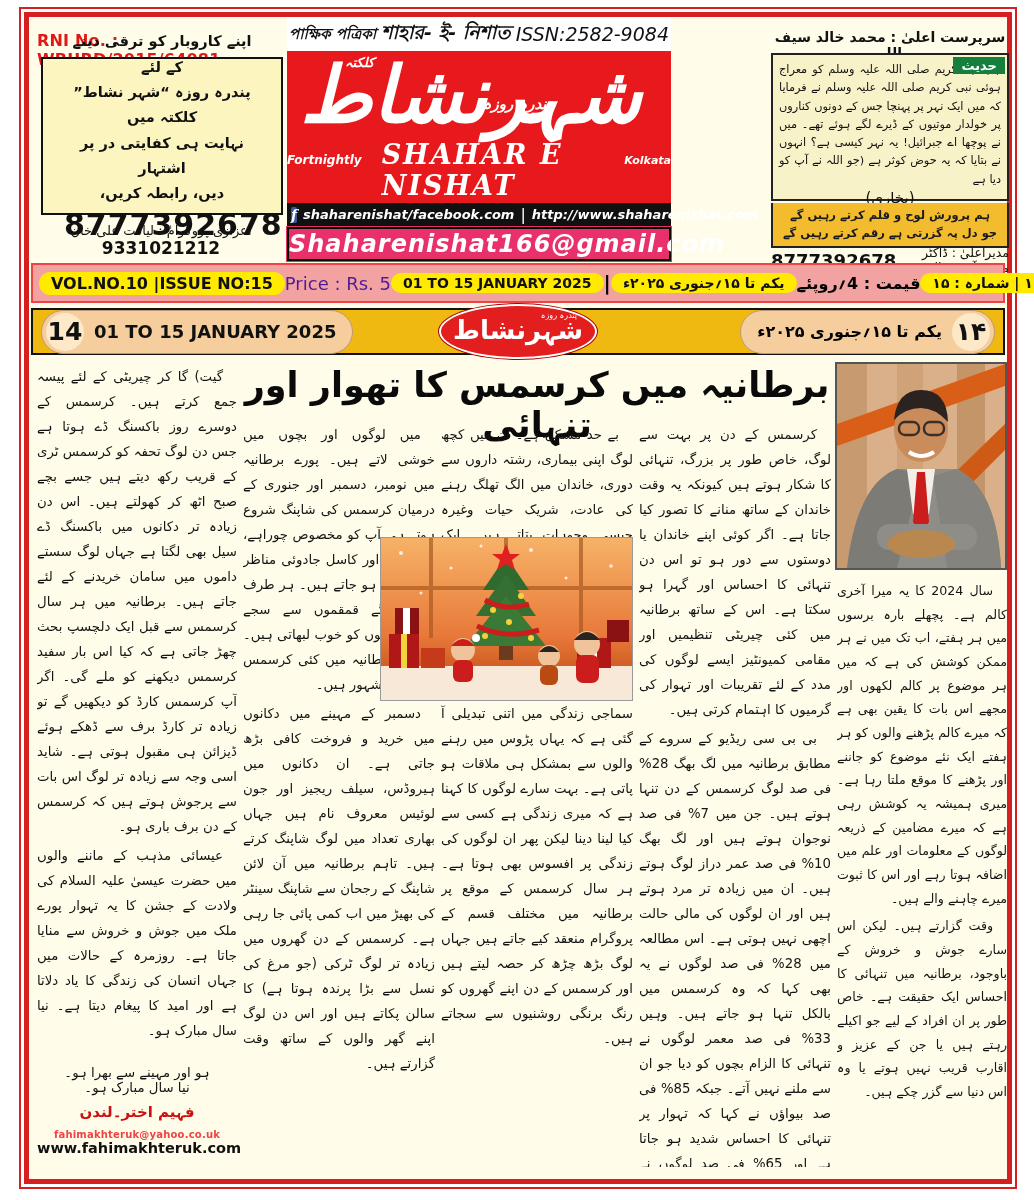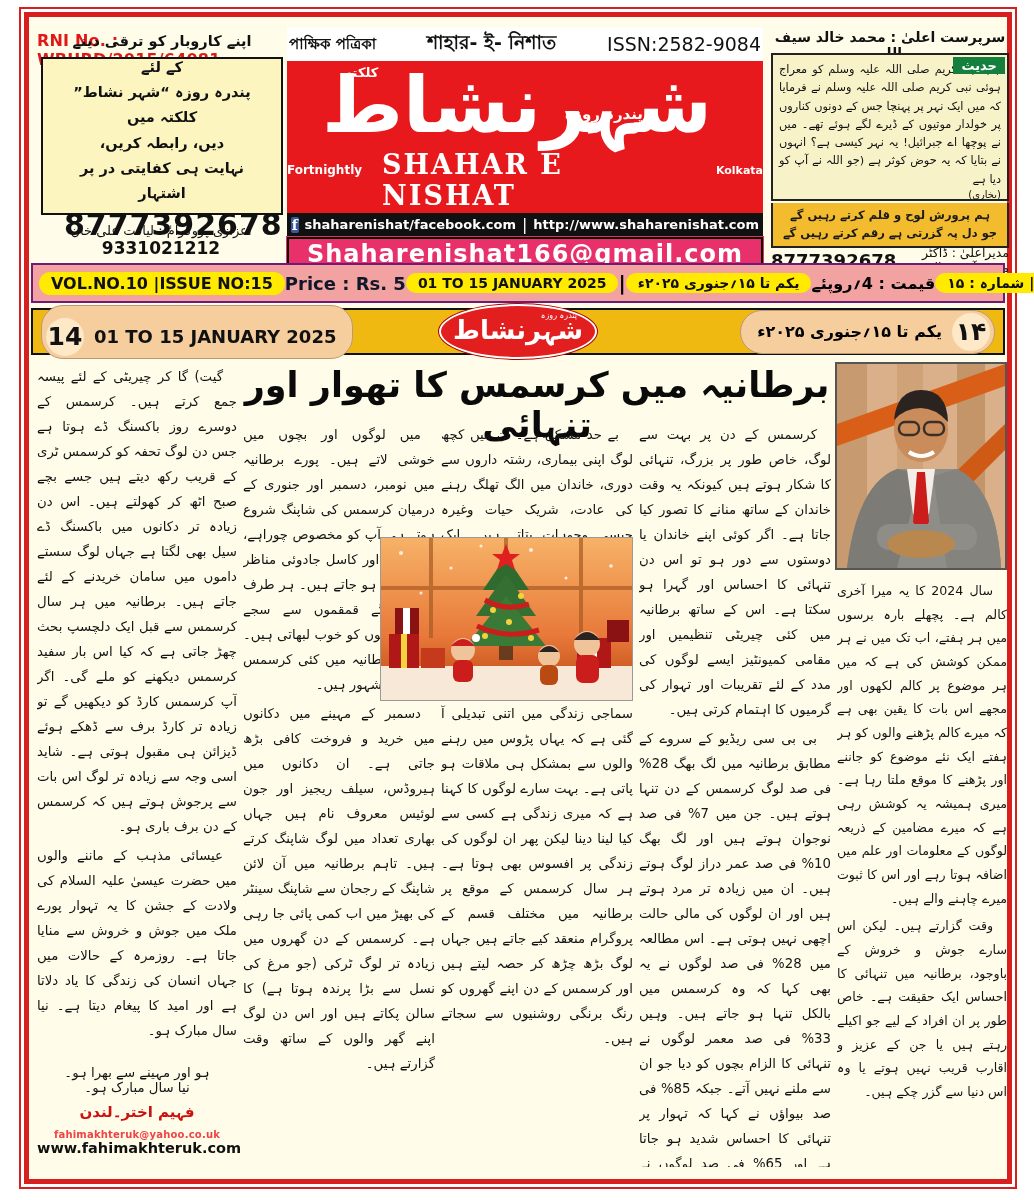--- a/index.html
+++ b/index.html
@@ -12,21 +12,21 @@
 
   
   .rni { left:8px; top:14px; width:248px; color:#e01818; font-weight:bold; font-size:16px; letter-spacing:.2px; }
   .adbox { left:12px; top:40px; width:242px; height:158px; background:#fdf5c0; border:2px solid #111;
            display:flex; flex-direction:column; justify-content:center; text-align:center; padding:2px 21px; }
   .adbox .l { font-size:14.5px; font-weight:bold; color:#111; line-height:1.75; }
   .adbox .ph { font-size:30px; font-weight:900; color:#111; letter-spacing:1px; line-height:1.2; }
   .honor { left:6px; top:206px; width:252px; text-align:center; font-size:13px; color:#111; }
   .honor b { font-size:17px; letter-spacing:.5px; }
 
-  .masthead { left:258px; top:10px; width:476px; height:238px; }
+  .masthead { left:258px; top:0; width:384px; height:238px;font-style:italic; }
   .m-strip1 { display:flex; justify-content:space-between; align-items:center; background:#fff; padding:1px 2px; }
   .m-strip1 .bn { font-size:15px; font-weight:bold; color:#111; }
   .m-strip1 .bt { font-size:19px; font-weight:900; color:#111; }
   .m-strip1 .issn { font-size:19px; color:#111; }
   .m-red { position:relative; background:#e8191c; height:152px; color:#fff; overflow:hidden; }
   .m-callig { position:absolute; right:8px; top:-4px; width:100%; text-align:center; font-size:78px; font-weight:900; line-height:1.25; }
   .m-fort-ur { position:absolute; right:120px; top:44px; font-size:15px; font-weight:bold; }
   .m-kol-ur { position:absolute; left:58px; top:4px; font-size:13px; font-weight:bold; }
   .m-enline { position:absolute; bottom:2px; width:100%; display:flex; align-items:baseline; justify-content:center; gap:20px; }
   .m-enline .f1 { font-size:12px; font-weight:bold; }
@@ -37,42 +37,42 @@
         font-size:14px; text-align:center; line-height:16px; border-radius:2px; }
   .m-black .t { color:#fff; font-size:13px; font-weight:bold; }
   .m-black .sep { color:#fff; }
   .m-mail { background:#e8316b; border:2px solid #000000; outline:1px solid #e8316b; margin-top:1px;
             text-align:center; color:#fff; font-weight:900; font-size:24px; letter-spacing:1px; padding:1px 0; }
 
   .patron { left:742px; top:12px; width:238px; text-align:center; font-size:14px; font-weight:bold; color:#111; }
   .hadithbox { left:742px; top:36px; width:238px; height:148px; background:#f8f2c9; border:2px solid #222; padding:4px 6px; }
   .hadith-tab { position:absolute; top:2px; right:2px; background:#15803d; color:#fff; font-size:13px; font-weight:bold; padding:1px 8px; }
   .hadith-txt { font-size:11.3px; line-height:1.62; text-align:justify; color:#111; margin-top:2px; }
-  .hadith-src { font-size:10px; color:#111; }
+  .hadith-src { text-align:center; font-size:15px; color:#111; }
   .couplet { left:742px; top:186px; width:238px; background:#f3bc2e; border:2px solid #222; border-top:none; text-align:center;
              font-size:11.5px; font-weight:bold; color:#1b1b1b; padding:3px 0; line-height:1.6; }
   .editor-row { left:742px; top:228px; width:238px; display:flex; align-items:center; justify-content:flex-end; gap:6px; }
   .editor-row .num { font-size:18px; font-weight:900; color:#111; }
   .editor-row .lab { font-size:12.5px; color:#111; }
 
   
-  .issuebar { left:2px; top:246px; width:974px; height:40px; background:#f3a2a2; border:2px solid #701a75;
+  .issuebar { left:2px; top:246px; width:974px; height:40px; background:#f3a2a2; border:2px solid #ef4444;
               display:flex; align-items:center; justify-content:space-between; padding:0 6px; }
   .pill { background:#ffea00; border-radius:16px; padding:2px 12px; font-weight:900; color:#111; white-space:nowrap; }
   .ib-vol { font-size:16px; }
-  .ib-price { font-size:18px; font-weight:700; color:#0f172a; white-space:nowrap; }
+  .ib-price { font-size:18px; font-weight:400; color:#4c1d95; white-space:nowrap; }
   .ib-date { font-size:14px; }
   .ib-sep { font-size:20px; font-weight:900; }
   .ib-ur { font-size:14px; font-weight:bold; }
   .ib-price-ur { font-size:16px; font-weight:900; white-space:nowrap; }
 
   
   .pagebar { left:2px; top:291px; width:974px; height:47px; background:#efb911; border:2px solid #111;
              display:flex; align-items:center; justify-content:space-between; padding:0 8px; }
-  .pb-pill { background:#f6ce9e; border:1px solid #b97; border-radius:22px; display:flex; align-items:center; gap:10px; padding:12px 16px 2px 4px; }
+  .pb-pill { background:#f6ce9e; border:1px solid #b97; border-radius:22px; display:flex; align-items:center; gap:10px; padding:2px 16px 2px 4px; }
   .pb-circle { width:38px; height:38px; background:#fde8c8; border-radius:50%; text-align:center; line-height:38px; font-size:25px; font-weight:900; color:#111; }
   .pb-date { font-size:18px; font-weight:900; color:#111; }
   .pb-pill.r { flex-direction:row-reverse; padding:2px 4px 2px 16px; }
   .pb-date-ur { font-size:16px; font-weight:bold; }
   .pb-logo { position:absolute; left:50%; top:287px; transform:translateX(-50%); width:158px; height:55px; background:#e31e1e;
              border-radius:50%; border:2px solid #fff; box-shadow:0 0 0 1px #a00; color:#fff; text-align:center; z-index:5; }
   .pb-logo .big { font-size:26px; font-weight:900; line-height:48px; }
   .pb-logo .tiny { position:absolute; top:5px; right:18px; font-size:8px; }
 
   
@@ -97,22 +97,22 @@
 </head>
 <body>
 
 <div class="frame">
 
   <div class="abs rni">RNI No. : WBURD/2015/64081</div>
 
   <div class="abs adbox">
     <div class="l rtl">اپنے کاروبار کو ترقی دینے کے لئے</div>
     <div class="l rtl">پندرہ روزہ “شہر نشاط” کلکتہ میں</div>
+    <div class="l rtl">نہایت ہی کفایتی در پر اشتہار</div>
     <div class="l rtl">دیں، رابطہ کریں،</div>
-    <div class="l rtl">نہایت ہی کفایتی در پر اشتہار</div>
     <div class="ph">8777392678</div>
   </div>
 
   <div class="abs honor rtl">
     <span>اعزازی پروگرامٰ : لیاقت علی خان</span>
     <b dir="ltr">9331021212</b>
   </div>
 
   <div class="abs masthead">
     <div class="m-strip1">

